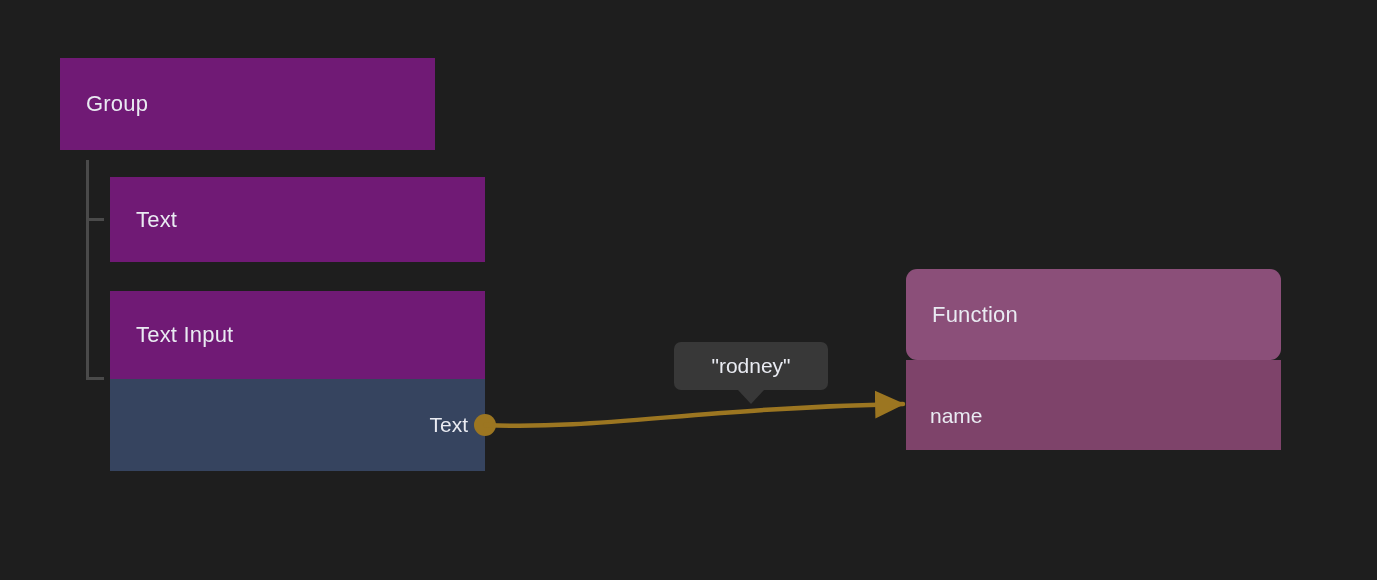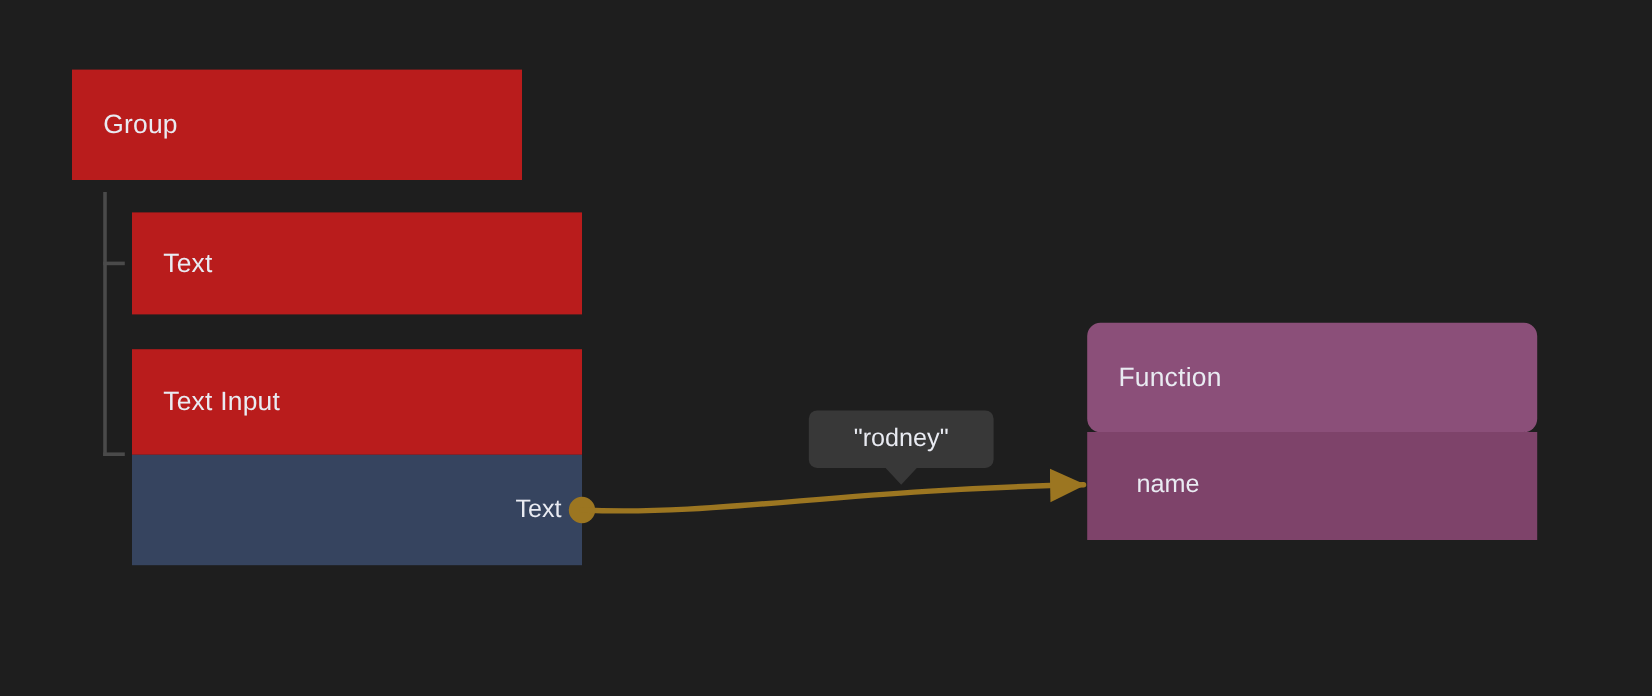--- a/index.html
+++ b/index.html
@@ -36,21 +36,21 @@
     letter-spacing: 0.2px;
     white-space: nowrap;
   }
   .node-body {
     box-sizing: border-box;
     position: relative;
     flex: 1 1 auto;
   }
 
   
-  .n-blue .node-header { background: #b91c1c; }
+  .n-blue .node-header { background: #701a75; }
   .n-blue .node-body   { background: #36445f; }
 
   
   .n-magenta .node-header { background: #8b4f79; }
   .n-magenta .node-body   { background: #7e436a; }
 
   
   #node-group      { left: 60px;  top: 58px;  width: 375px; height: 92px; }
   #node-group .node-header { height: 92px; }
 
@@ -159,21 +159,21 @@
       <div class="port-row out" style="top:46px;">
         <span class="port-label">Text</span>
         <span class="socket-dot"></span>
       </div>
     </div>
   </div>
 
   <div class="node n-magenta" id="node-function">
     <div class="node-header">Function</div>
     <div class="node-body">
-      <div class="port-row in" style="top:44px;padding-left:17px;">
+      <div class="port-row in" style="top:56px;">
         <span class="port-label">name</span>
       </div>
     </div>
   </div>
 
   <svg id="edge-layer" viewBox="0 0 1377 580" xmlns="http://www.w3.org/2000/svg">
     <defs>
       <marker id="arrowhead" markerWidth="7" markerHeight="7" refX="6.2" refY="3.5" orient="auto" markerUnits="strokeWidth">
         <path d="M0,0.4 L6.6,3.5 L0,6.6 Z" fill="#9c7621"></path>
       </marker>

